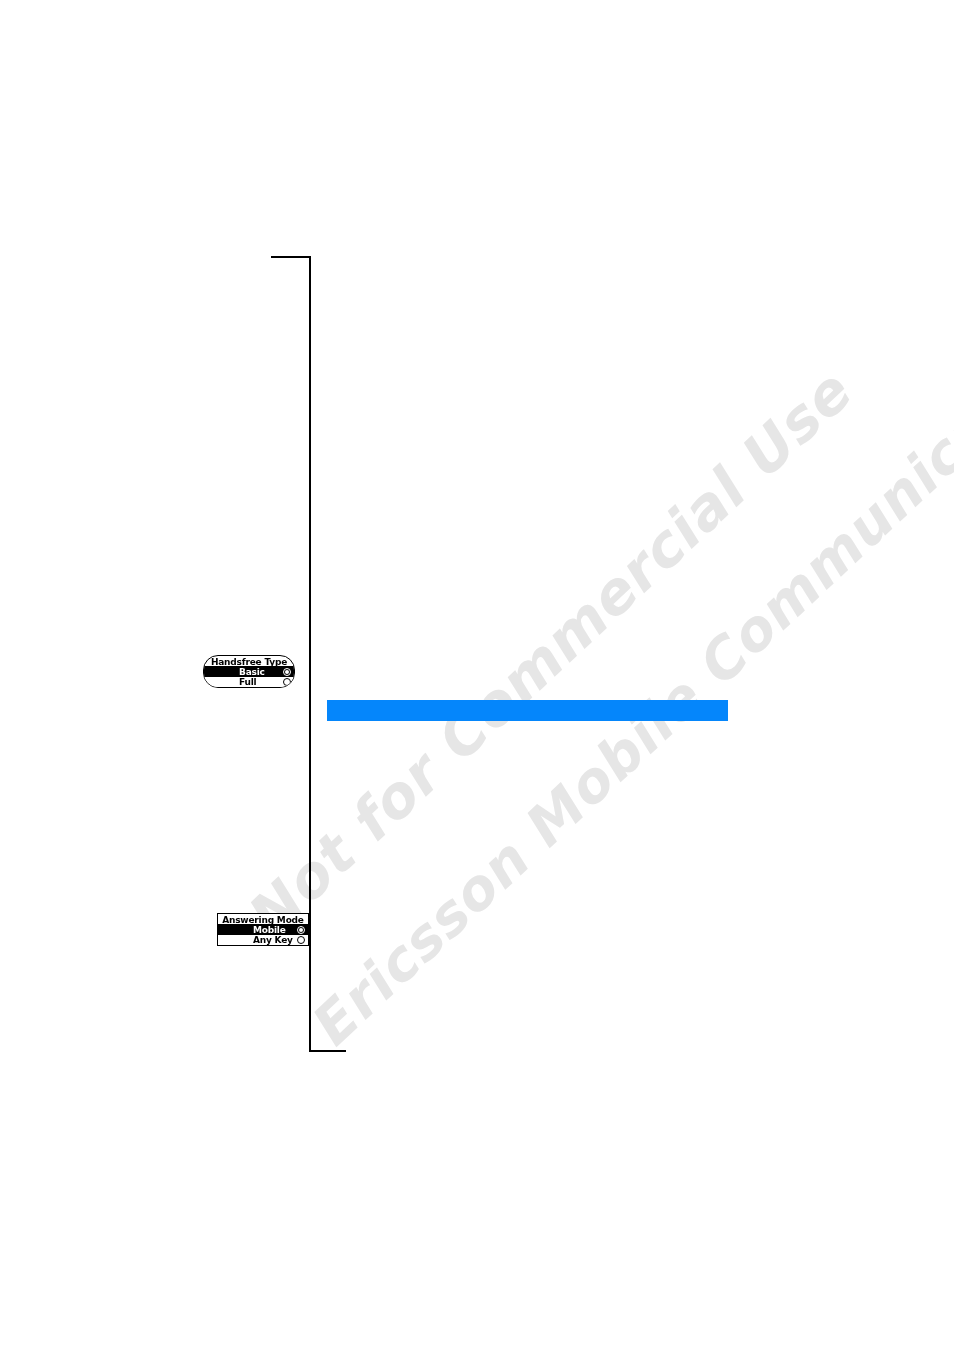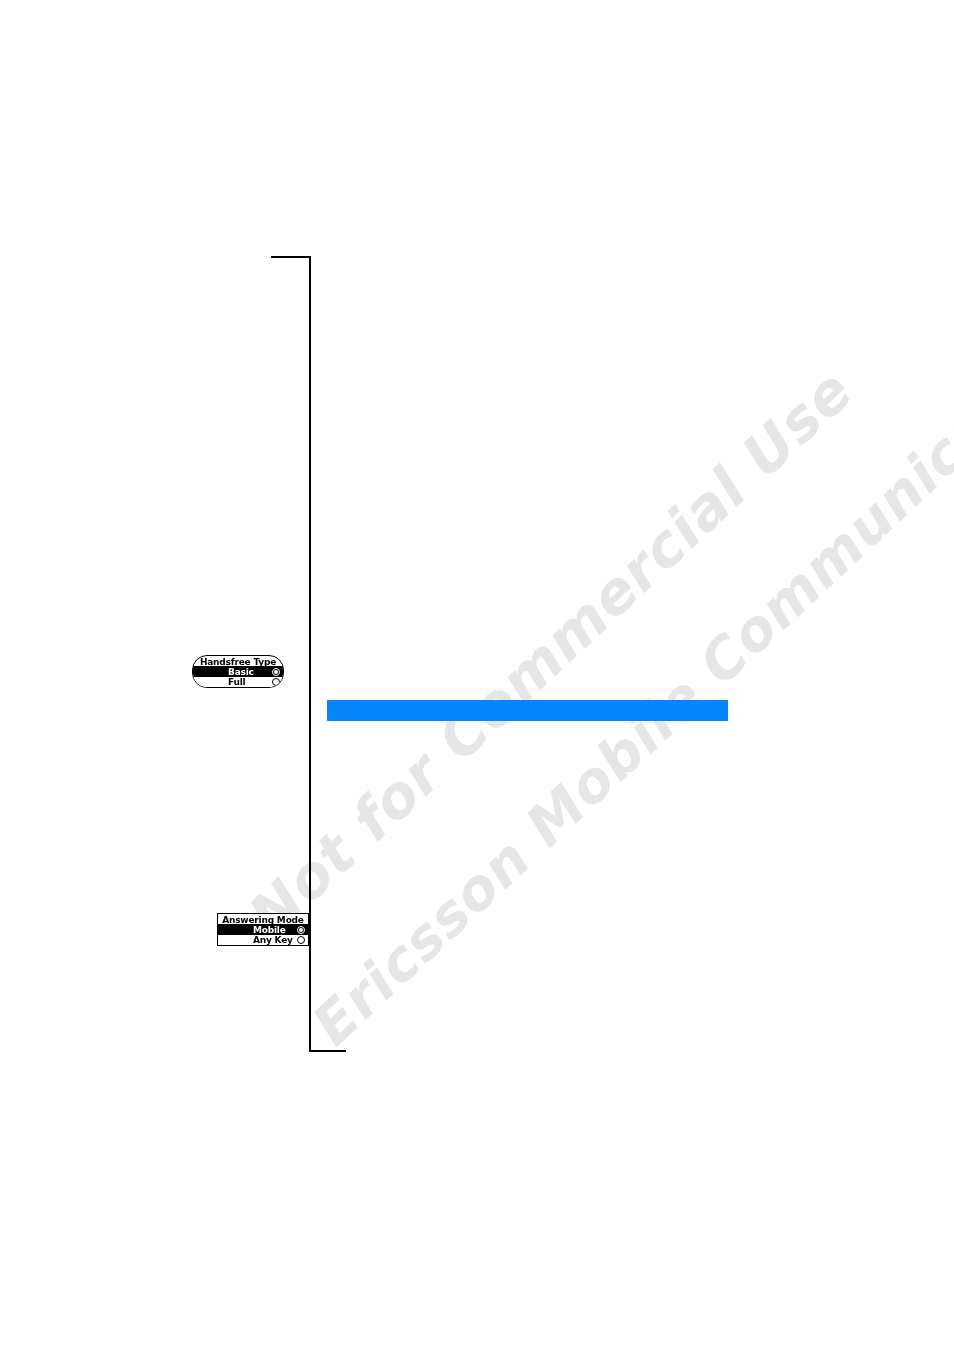--- a/index.html
+++ b/index.html
@@ -91,21 +91,21 @@
   .lcd {
     position: absolute;
     width: 92px;
     height: 33px;
     background: #ffffff;
     border: 1px solid #000000;
     box-sizing: border-box;
     font-family: "DejaVu Sans", sans-serif;
     overflow: hidden;
   }
-  .lcd-handsfree { left: 192px; top: 655px; border-radius: 15px; }
+  .lcd-handsfree { left: 203px; top: 655px; border-radius: 15px; }
   .lcd-answering { left: 217px; top: 913px; }
 
   .lcd-title {
     position: relative;
     height: 11px;
     line-height: 11px;
     font-size: 9px;
     font-weight: bold;
     color: #000000;
     text-align: center;

